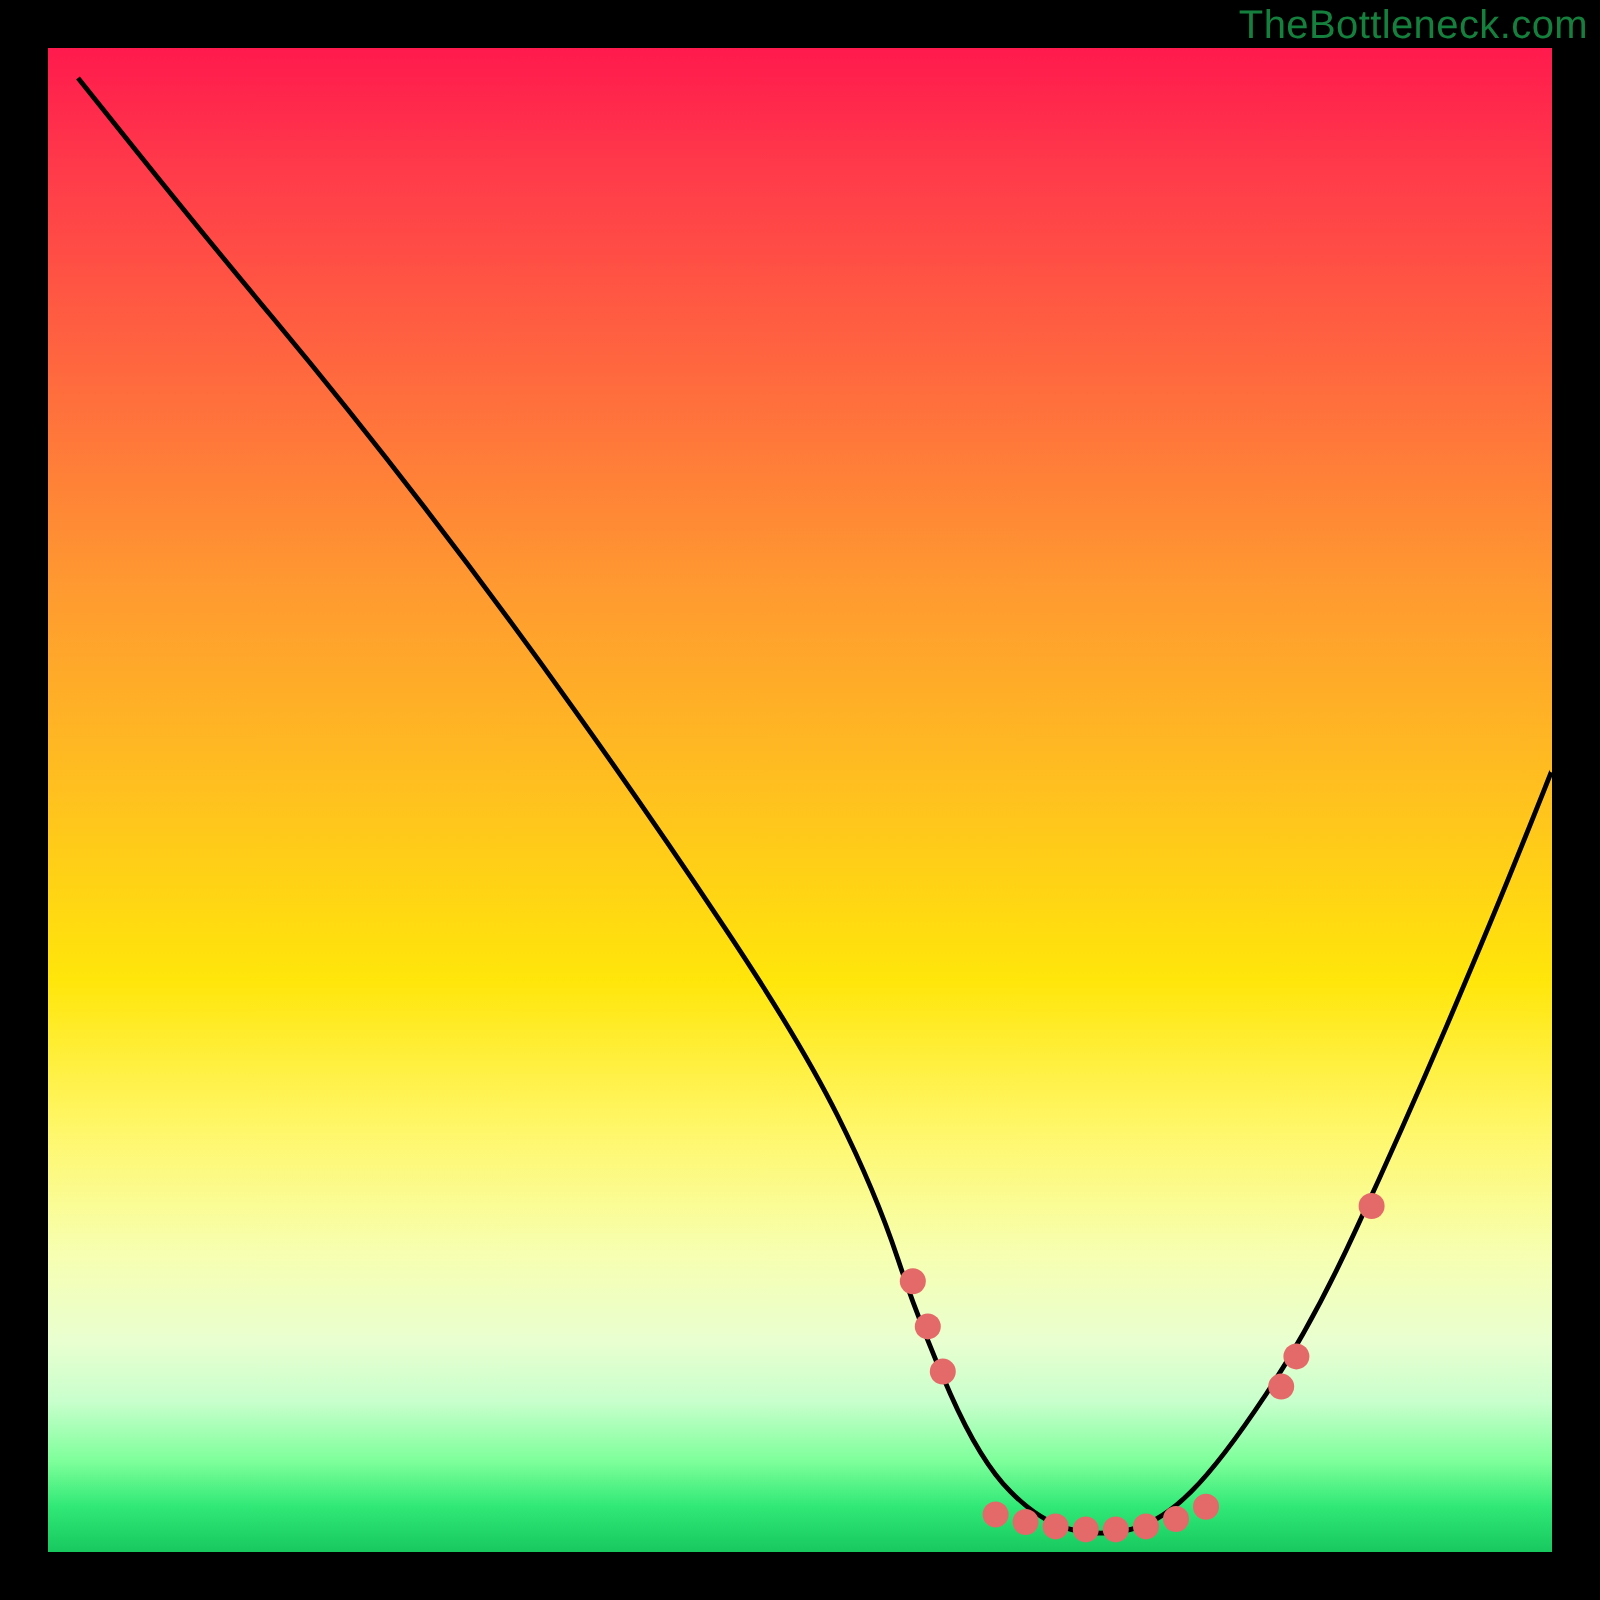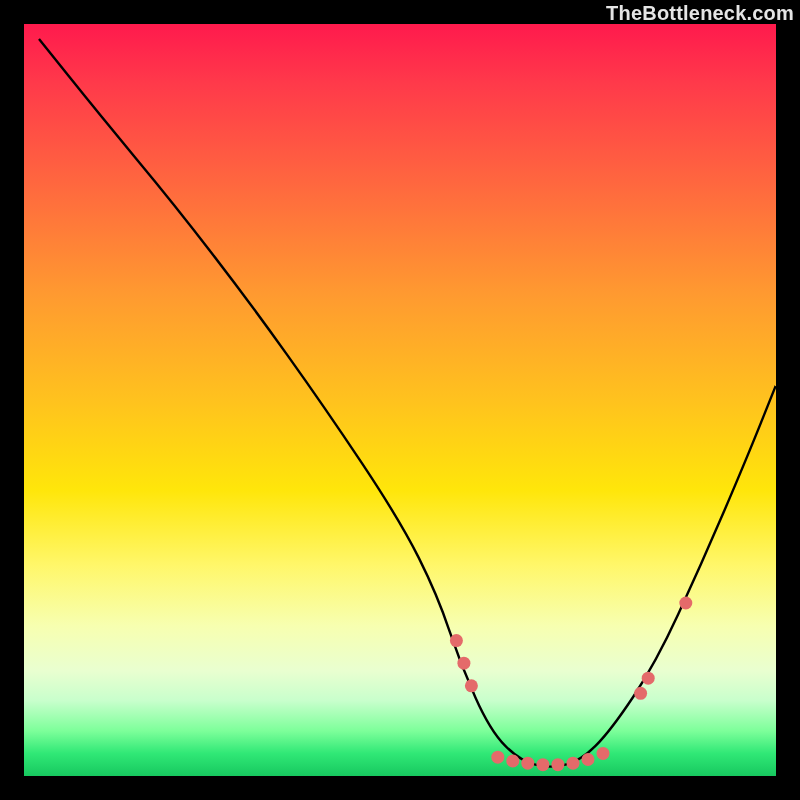--- a/index.html
+++ b/index.html
@@ -56,23 +56,23 @@
     left: 0;
     top: 0;
     width: 752px;
     height: 752px;
     pointer-events: none;
   }
   .watermark {
     position: absolute;
     top: 2px;
     right: 6px;
-    color: #e5e5e5;
+    color: #15803d;
     font-size: 20px;
-    font-weight: 700;
+    font-weight: 400;
     letter-spacing: 0.2px;
     user-select: none;
   }
 </style>
 </head>
 <body>
 
 <div class="frame">
   <div class="plot-area">
     <div class="gradient"></div>

